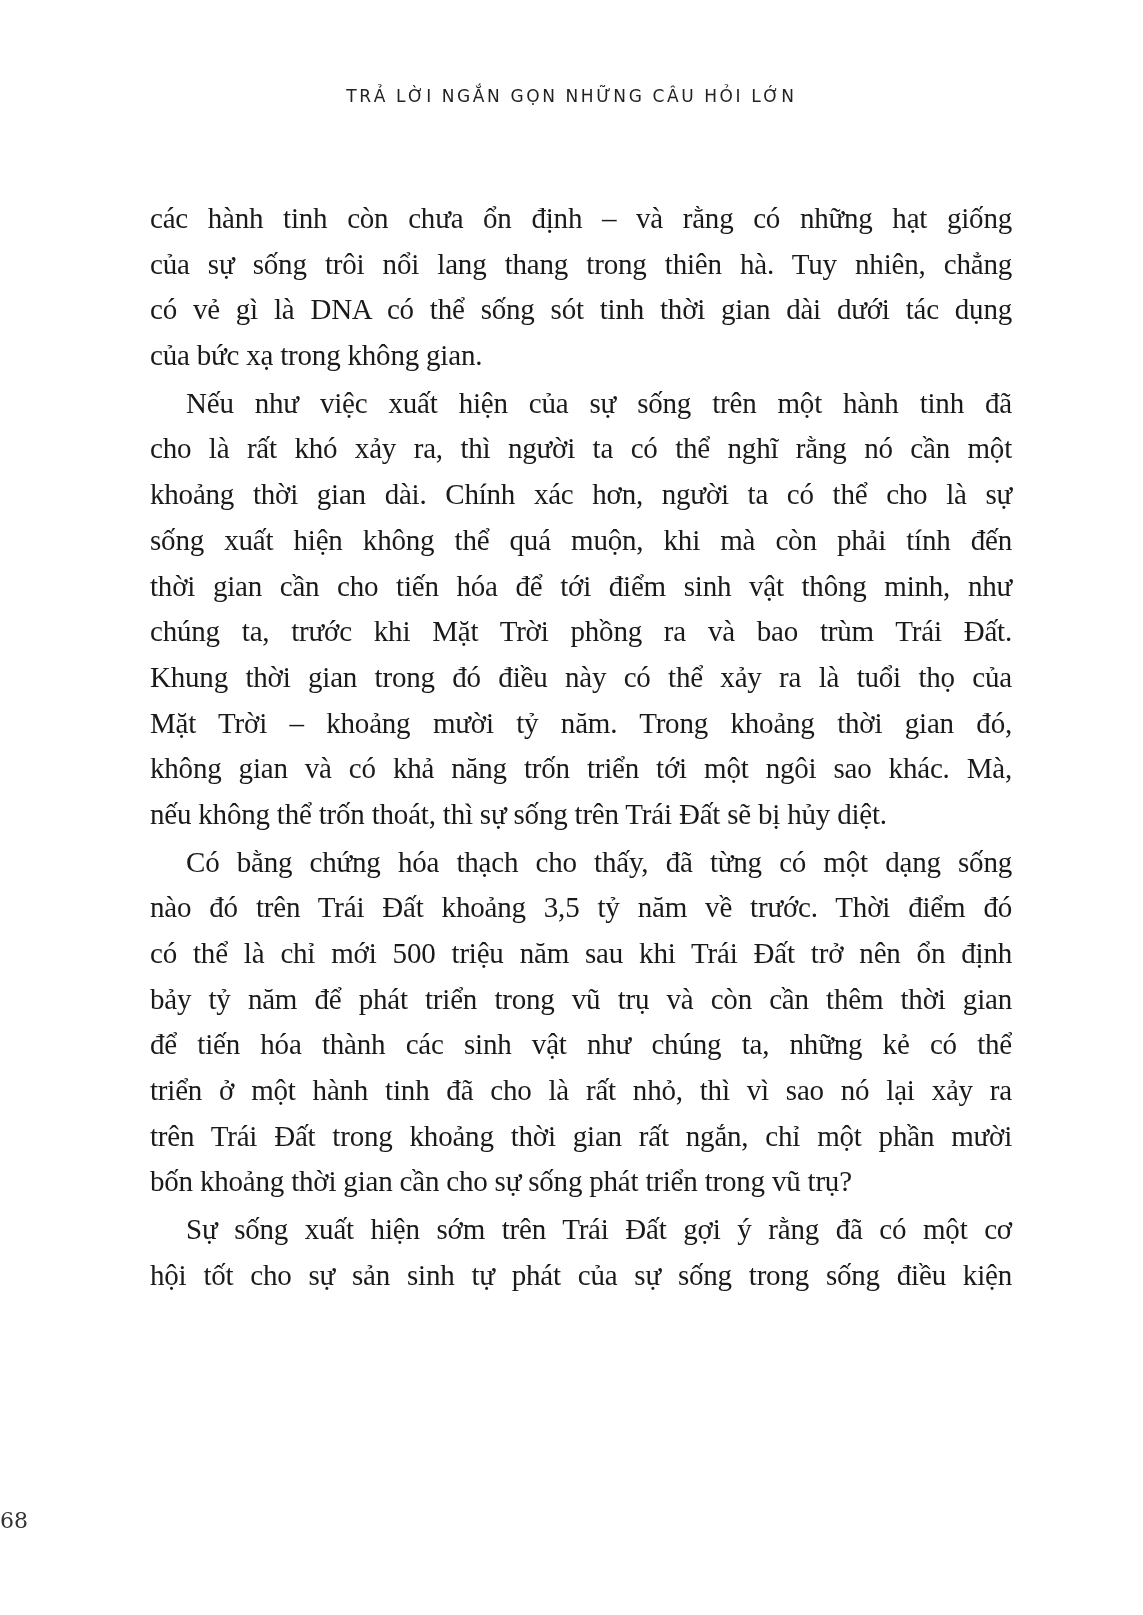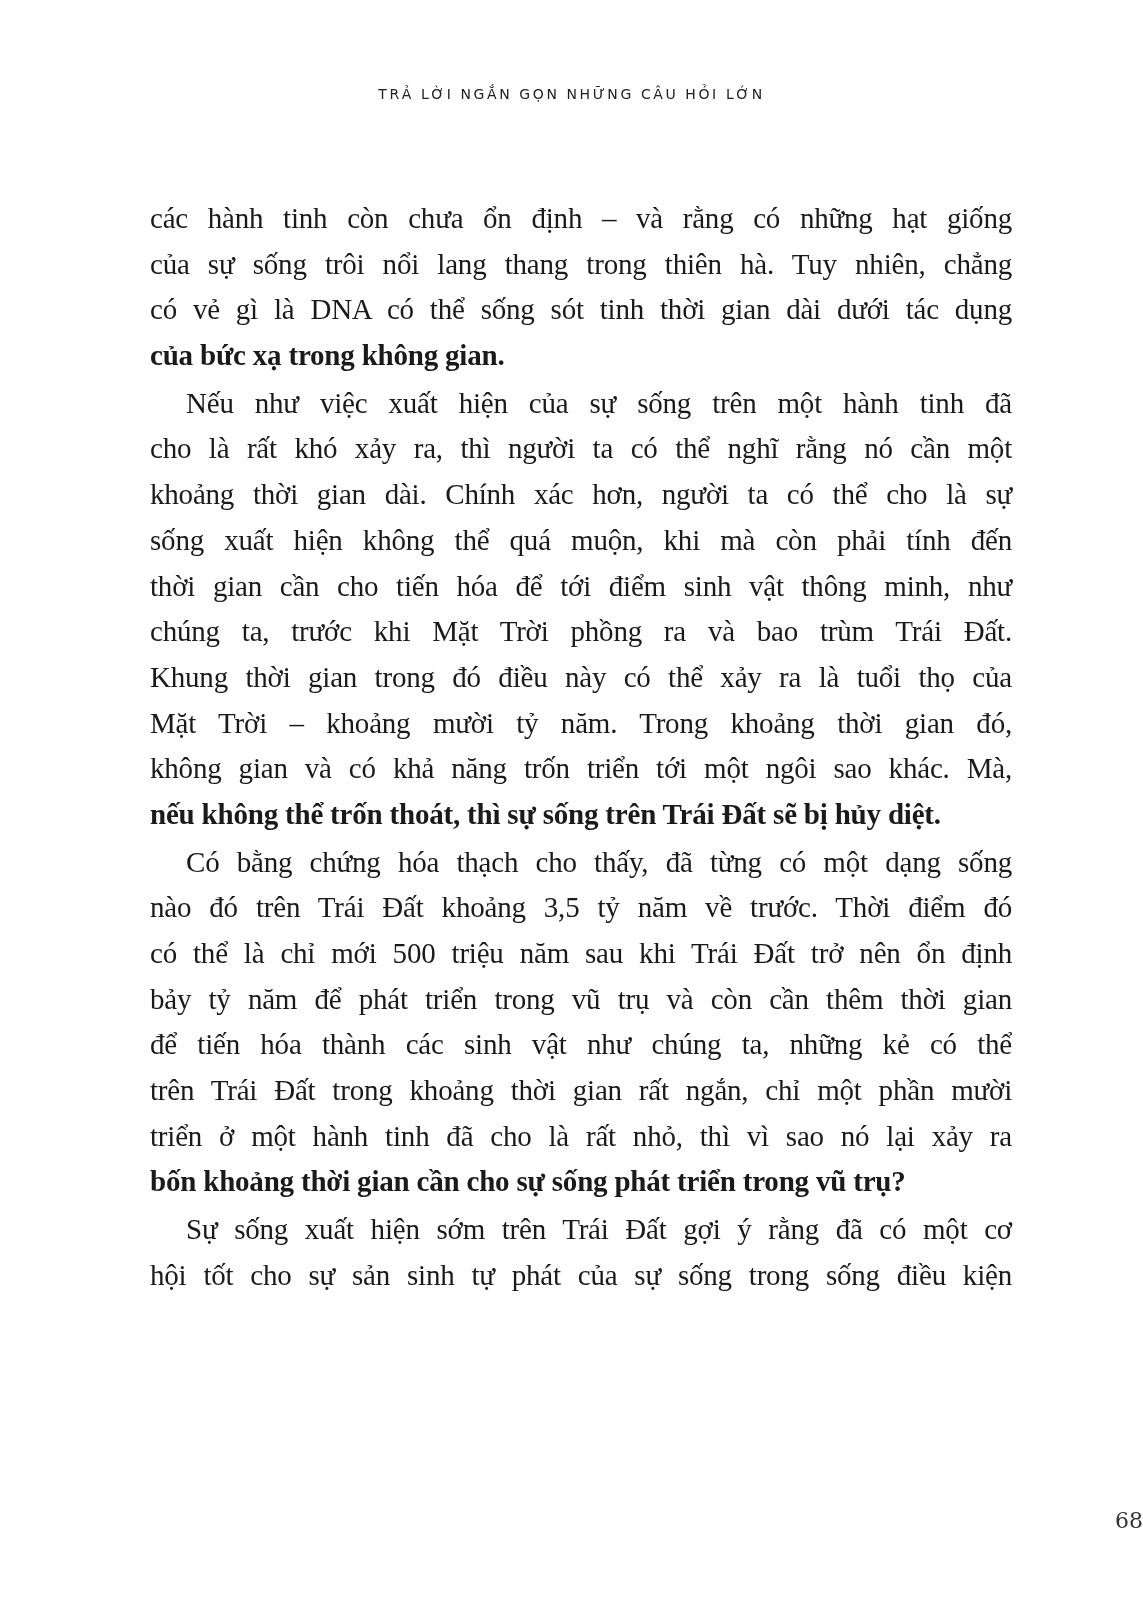--- a/index.html
+++ b/index.html
@@ -15,21 +15,21 @@
       font-family: "Liberation Serif", "DejaVu Serif", serif;
       color: #1a1a1a;
     }
     .running-header {
       position: absolute;
       top: 86px;
       left: 0;
       width: 1143px;
       text-align: center;
       font-family: "DejaVu Sans", "Liberation Sans", sans-serif;
-      font-size: 14px;
+      font-size: 17px;
       letter-spacing: 2.6px;
       color: #222;
     }
     .body-text {
       position: absolute;
       top: 160px;
       left: 150px;
       width: 862px;
       margin-top: 36px;
     }
@@ -38,35 +38,34 @@
       height: 45.7px;
       line-height: 45.7px;
       font-size: 29px;
       white-space: nowrap;
       text-align: justify;
       text-align-last: justify;
       letter-spacing: -0.2px;
     }
     .line.last {
       text-align-last: left;
-      font-weight: bold;
     }
     .line.indent {
       padding-left: 36px;
     }
     .para-gap {
       display: block;
       height: 2px;
     }
     .page-number {
       position: absolute;
       top: 1508px;
       left: 0;
       width: 1143px;
-      text-align: right;
+      text-align: left;
       font-family: "DejaVu Serif", "Liberation Serif", serif;
       font-size: 22px;
       color: #333;
     }
   </style>
 </head>
 <body>
 
 <div class="running-header">TRẢ LỜI NGẮN GỌN NHỮNG CÂU HỎI LỚN</div>
 
@@ -93,22 +92,22 @@
     <span class="line last">nếu không thể trốn thoát, thì sự sống trên Trái Đất sẽ bị hủy diệt.</span>
   </div>
   <span class="para-gap"></span>
 
   <div>
     <span class="line indent">Có bằng chứng hóa thạch cho thấy, đã từng có một dạng sống</span>
     <span class="line">nào đó trên Trái Đất khoảng 3,5 tỷ năm về trước. Thời điểm đó</span>
     <span class="line">có thể là chỉ mới 500 triệu năm sau khi Trái Đất trở nên ổn định</span>
     <span class="line">bảy tỷ năm để phát triển trong vũ trụ và còn cần thêm thời gian</span>
     <span class="line">để tiến hóa thành các sinh vật như chúng ta, những kẻ có thể</span>
+    <span class="line">triển ở một hành tinh đã cho là rất nhỏ, thì vì sao nó lại xảy ra</span>
     <span class="line">trên Trái Đất trong khoảng thời gian rất ngắn, chỉ một phần mười</span>
-    <span class="line">triển ở một hành tinh đã cho là rất nhỏ, thì vì sao nó lại xảy ra</span>
     <span class="line last">bốn khoảng thời gian cần cho sự sống phát triển trong vũ trụ?</span>
   </div>
   <span class="para-gap"></span>
 
   <div>
     <span class="line indent">Sự sống xuất hiện sớm trên Trái Đất gợi ý rằng đã có một cơ</span>
     <span class="line">hội tốt cho sự sản sinh tự phát của sự sống trong sống điều kiện</span>
   </div>
 </div>
 

